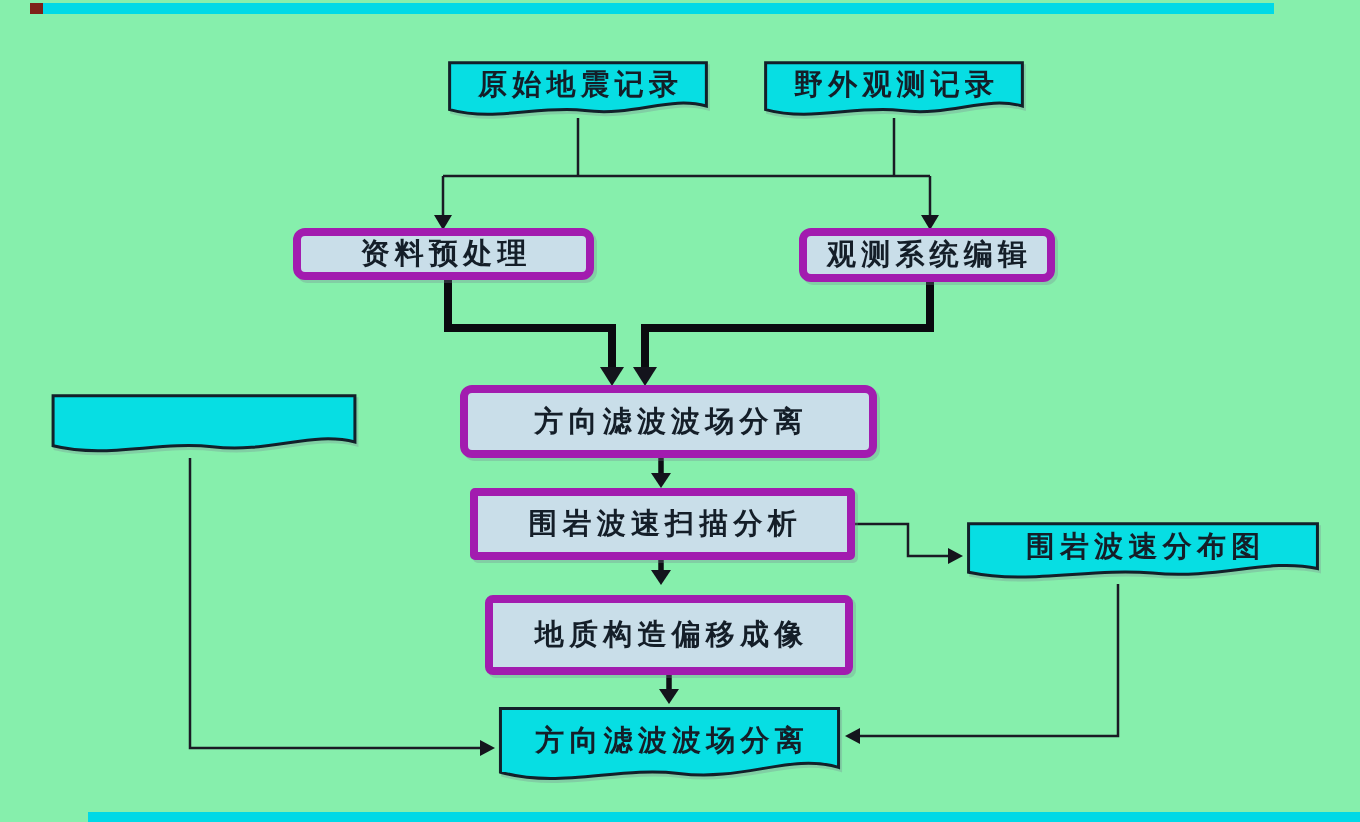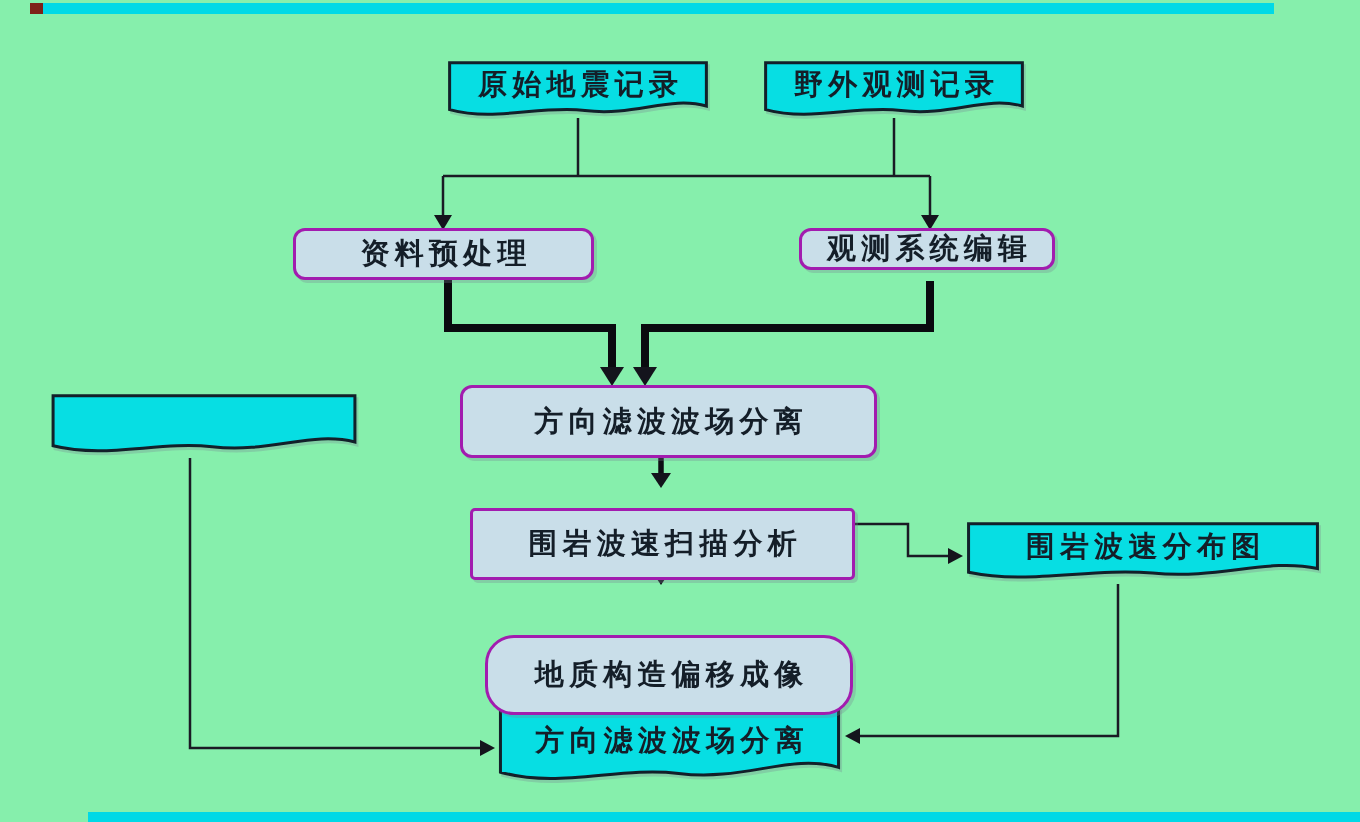--- a/index.html
+++ b/index.html
@@ -33,36 +33,36 @@
     display:flex;align-items:center;justify-content:center;
     color:#141E28;
     font-size:29px;font-weight:bold;
     letter-spacing:0.18em;
     text-indent:0.18em;
     white-space:nowrap;
     z-index:2;
   }
   .proc{
     background:#C9DEE9;
-    border:3px solid #a21caf;
+    border:8px solid #a21caf;
     box-sizing:border-box;
     box-shadow:3px 3px 0 rgba(120,132,145,.30);
   }
   .doc{background:transparent;}
   .doc .shape{
     position:absolute;left:0;top:0;width:100%;height:100%;
     filter:drop-shadow(2px 3px 0 rgba(120,132,145,.30));
   }
   .doc .shape path{fill:#07DEE3;stroke:#12202A;stroke-width:3px;vector-effect:non-scaling-stroke;}
   .doc span{position:relative;z-index:1;padding-bottom:12px;}
 
   .r12{border-radius:12px;}
   .r14{border-radius:12px;}
   .r5{border-radius:5px;}
-  .r16{border-radius:29px;margin-top:40px;}
+  .r16{border-radius:8px;}
 </style>
 </head>
 <body>
 
 <div id="stage">
 
   <div id="top-strip" class="strip"></div>
   <div id="top-strip-accent" class="strip"></div>
   <div id="bottom-strip" class="strip"></div>
 
@@ -153,29 +153,29 @@
     <svg class="shape" viewBox="0 0 300 70" preserveAspectRatio="none">
         <path d="M3 3 L297 3 L297 52 C255 40 215 64 158 57 C105 51 55 70 3 56 Z"></path>
       </svg>
     <span>方向滤波波场分离</span>
   </div>
 
   <div class="node proc r12" style="left:293px;top:228px;width:301px;height:52px;">
     <span>资料预处理</span>
   </div>
 
-  <div class="node proc r12" style="left:799px;top:228px;width:256px;height:42px;">
+  <div class="node proc r12" style="left:799px;top:228px;width:256px;height:54px;">
     <span>观测系统编辑</span>
   </div>
 
   <div class="node proc r14" style="left:460px;top:385px;width:417px;height:73px;">
     <span>方向滤波波场分离</span>
   </div>
 
-  <div class="node proc r5" style="left:470px;top:488px;width:385px;height:72px;margin-top:20px;">
+  <div class="node proc r5" style="left:470px;top:488px;width:385px;height:72px;">
     <span>围岩波速扫描分析</span>
   </div>
 
   <div class="node proc r16" style="left:485px;top:595px;width:368px;height:80px;">
     <span>地质构造偏移成像</span>
   </div>
 
 </div>
 
 </body></html>

